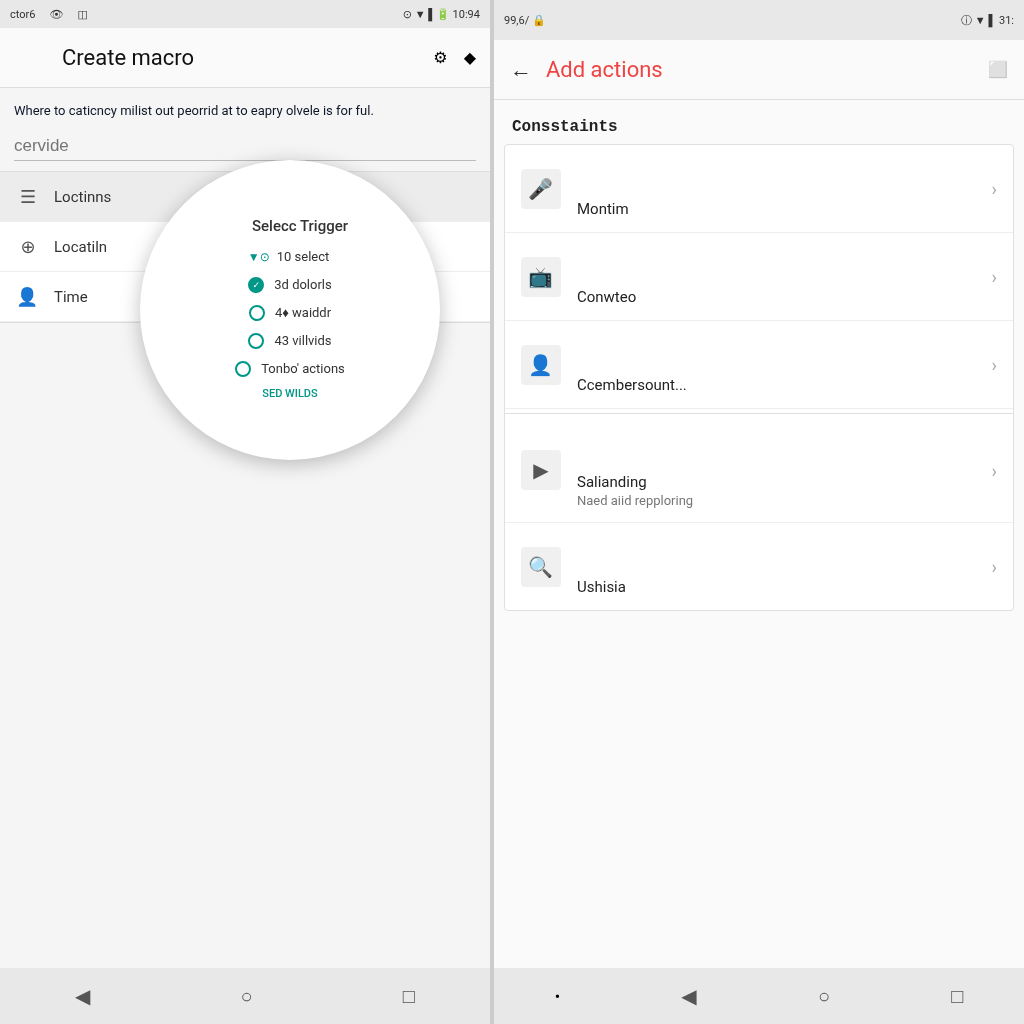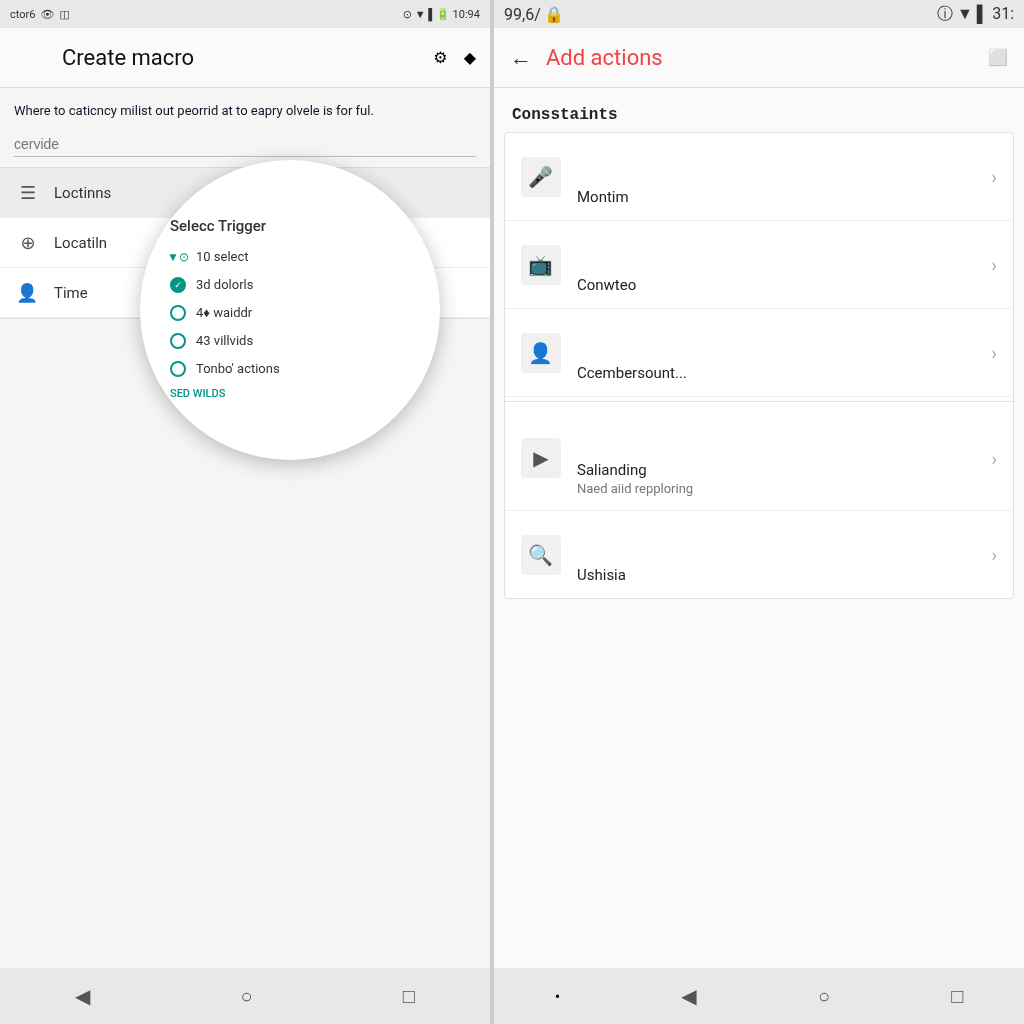--- a/index.html
+++ b/index.html
@@ -29,21 +29,21 @@
       align-items: center;
       justify-content: space-between;
       padding: 0 10px;
       font-size: 11px;
       color: #333;
     }
 
     .status-bar-left .left-icons {
       display: flex;
       align-items: center;
-      gap: 5px;
+      gap: 14px;
     }
 
     .app-bar-left {
       height: 60px;
       background: #fafafa;
       display: flex;
       align-items: center;
       justify-content: space-between;
       padding: 0 14px;
       border-bottom: 1px solid #ddd;
@@ -67,21 +67,21 @@
       font-size: 13px;
       color: #0f172a;
       line-height: 1.4;
     }
 
     .service-input {
       margin: 4px 14px 10px 14px;
       border: none;
       border-bottom: 1px solid #bbb;
       background: transparent;
-      font-size: 14px;
+      font-size: 17px;
       color: #999;
       padding: 4px 0;
       outline: none;
       width: calc(100% - 28px);
     }
 
     .trigger-list {
       background: #fff;
       margin: 0 0;
       border-top: 1px solid #ddd;
@@ -121,21 +121,21 @@
       box-shadow: 0 4px 20px rgba(0,0,0,0.25);
       z-index: 10;
       overflow: hidden;
       
       width: 300px;
       height: 300px;
       border-radius: 50%;
       display: flex;
       flex-direction: column;
       justify-content: center;
-      align-items: flex-start;
+      align-items: center;
       padding: 20px 10px;
     }
 
     .dropdown-title {
       font-size: 15px;
       font-weight: 500;
       color: #333;
       margin-left: 20px;
       margin-bottom: 8px;
     }
@@ -215,27 +215,27 @@
     .right-panel {
       flex: 1;
       height: 1024px;
       background: #fafafa;
       display: flex;
       flex-direction: column;
       position: relative;
     }
 
     .status-bar-right {
-      height: 28px;
+      height: 40px;
       background: #e8e8e8;
       display: flex;
       align-items: center;
       justify-content: space-between;
       padding: 0 10px;
-      font-size: 16px;
+      font-size: 11px;
       color: #333;
     }
 
     .app-bar-right {
       height: 60px;
       background: #fafafa;
       display: flex;
       align-items: center;
       justify-content: space-between;
       padding: 0 16px;

